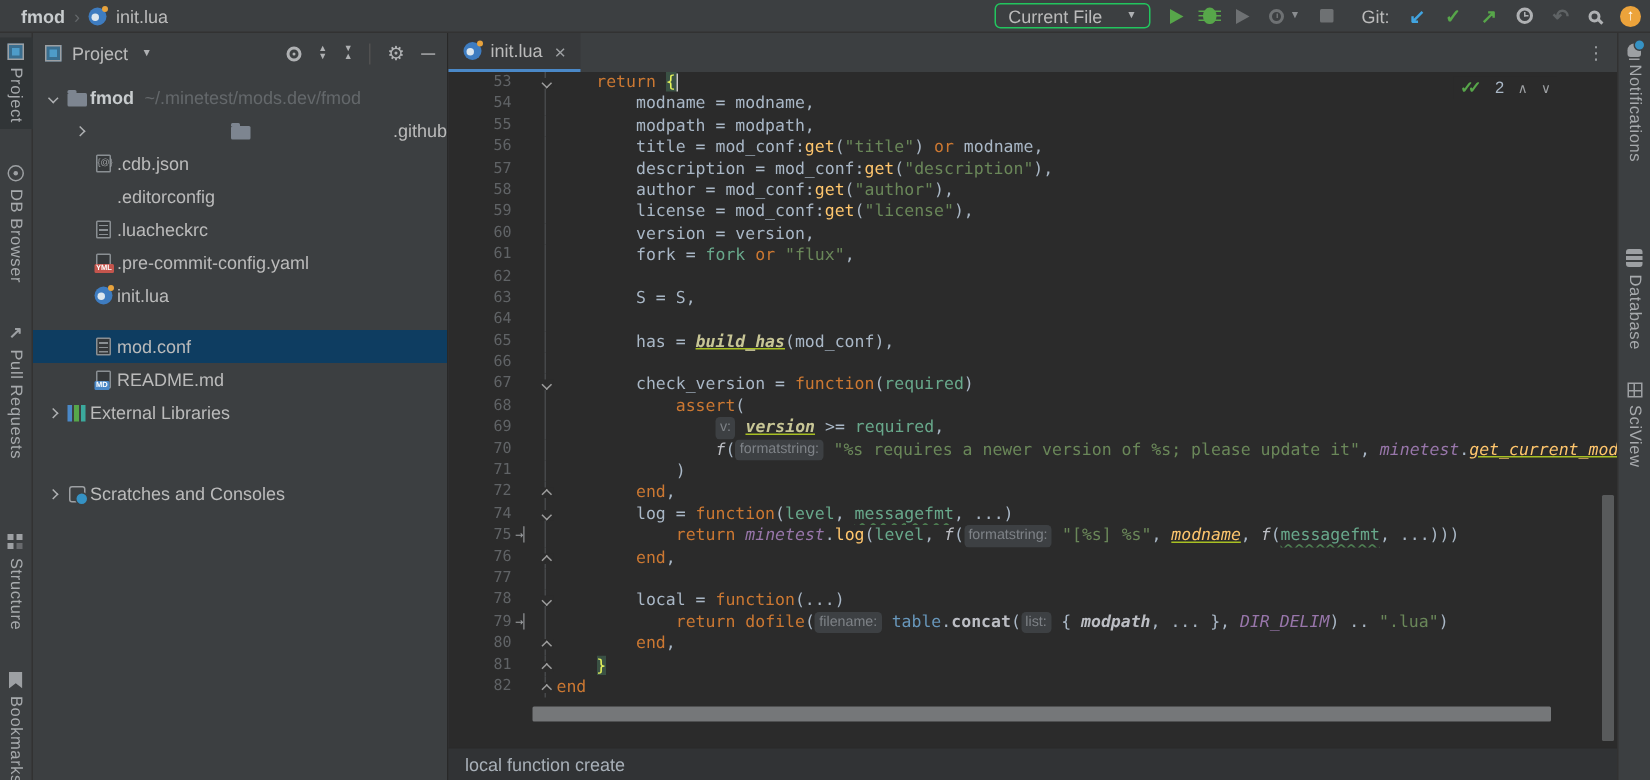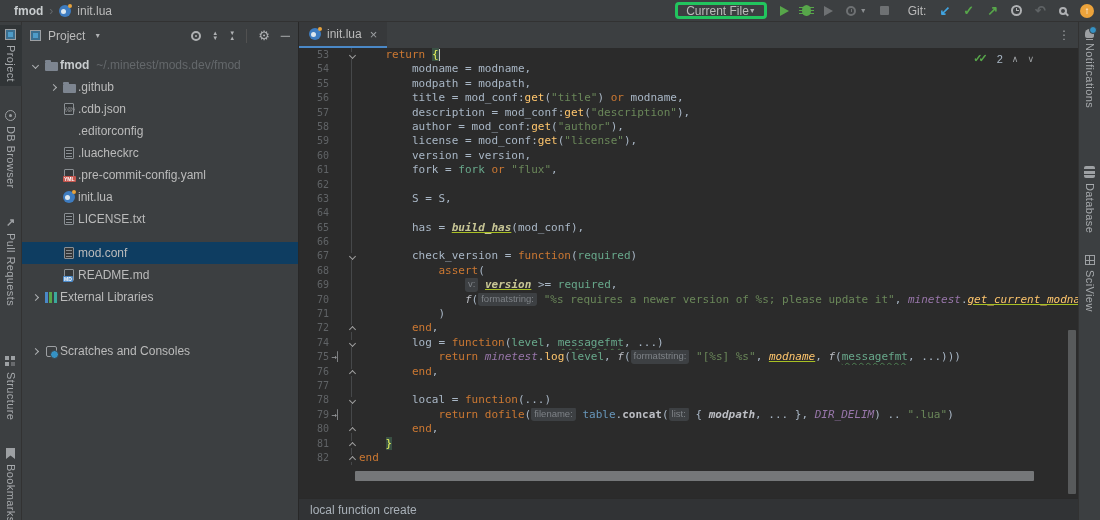--- a/index.html
+++ b/index.html
@@ -13,21 +13,21 @@
 .app{position:relative;width:1100px;height:520px;background:var(--panel_bg)}
 
 
 .topbar{position:absolute;left:0;top:0;width:1100px;height:22px;background:var(--panel_bg);
   border-bottom:1px solid #323232;display:flex;align-items:center;padding:0 6px 0 14px}
 .breadcrumb{display:flex;align-items:center;gap:6px}
 .bc-project{font-weight:bold;color:#C8CCCE}
 .bc-sep{color:#64686B;font-size:12px}
 .bc-file{color:#BBBBBB}
 .toolbar-right{margin-left:auto;display:flex;align-items:center;gap:13px}
-.runconfig{display:flex;align-items:center;gap:0;border:3px solid #22c55e;border-radius:4px;
+.runconfig{display:flex;align-items:center;gap:16px;border:1px solid #22c55e;border-radius:4px;
   height:17px;padding:0 8px;color:#BBBBBB;cursor:pointer}
 .runconfig .dd{font-size:7px;color:#AFB1B3}
 .git-label{color:#BBBBBB;margin-left:6px}
 .glyph{font-size:13px;line-height:13px;font-weight:bold}
 .g-blue{color:var(--git_blue)} .g-green{color:var(--git_green)} .g-dim{color:#5F6365}
 .prof-dd{font-size:7px;color:#8A8D90;margin-left:-9px}
 
 
 .ic{display:inline-block;position:relative;flex:none}
 .ic-lua{width:12px;height:12px;background:#3E7CC0;border-radius:50%}
@@ -113,21 +113,21 @@
 .ic-scratch{width:11px;height:11px;border:1px solid #9DA0A3;border-radius:2px}
 .ic-scratch::after{content:"";position:absolute;right:-3px;bottom:-3px;width:7px;height:7px;background:#3592C4;border-radius:50%;border:1px solid #3C3F41}
 
 
 .editor{position:absolute;left:299px;top:22px;width:779px;bottom:0;background:var(--editor_bg)}
 .tabbar{height:26px;background:var(--panel_bg);display:flex;align-items:stretch}
 .tab{display:flex;align-items:center;gap:6px;padding:0 10px;background:#37393B;border-bottom:2px solid var(--accent_blue);cursor:pointer}
 .tab .tlabel{color:#BBBBBB}
 .tab .close{color:#9DA0A3;font-size:13px;margin-left:2px;cursor:pointer}
 .tab-more{margin-left:auto;color:#9DA0A3;align-self:center;padding:0 8px;font-size:12px;cursor:pointer}
-.code{position:absolute;left:4px;top:26px;right:0;height:432px;overflow:hidden}
+.code{position:absolute;left:16px;top:26px;right:0;height:432px;overflow:hidden}
 .row{display:flex;height:14.4px;line-height:14.4px;font-family:"DejaVu Sans Mono",monospace;font-size:11px;white-space:pre}
 .ln{width:26px;flex:none;text-align:right;color:#606366;font-size:10px}
 .mark{width:16px;flex:none;color:#9DA0A3;font-size:9px;text-align:center}
 .mark.has::after{content:"▏";color:#9DA0A3}
 .fold{width:14px;flex:none;position:relative}
 .fold::before{content:"";position:absolute;left:6px;top:0;bottom:0;width:1px;background:#46484A}
 .chev{position:absolute;left:3px;top:4px;width:9px;height:7px;background:var(--editor_bg)}
 .chev::after{content:"";position:absolute;left:2px;top:1px;width:4px;height:4px;border-right:1px solid #9E9E9E;border-bottom:1px solid #9E9E9E}
 .chev-d::after{transform:rotate(45deg)}
 .chev-u::after{transform:rotate(-135deg);top:2px}
@@ -239,21 +239,21 @@
         <div class="tree-row" style="padding-left: 6px;">
           <span class="tr-chev">
             <i class="chevron down"></i>
           </span>
           <span class="tr-icon">
             <span class="ic ic-folder"></span>
           </span>
           <span class="tr-label"><b>fmod</b></span>
           <span class="tr-path">~/.minetest/mods.dev/fmod</span>
         </div>
-        <div class="tree-row" style="padding-left: 24px;">
+        <div class="tree-row" style="padding-left: 24px; justify-content: space-between;">
           <span class="tr-chev">
             <i class="chevron right"></i>
           </span>
           <span class="tr-icon">
             <span class="ic ic-folder"></span>
           </span>
           <span class="tr-label">.github</span>
         </div>
         <div class="tree-row" style="padding-left: 24px;">
           <span class="tr-chev"></span>
@@ -282,27 +282,20 @@
             <span class="ic ic-yaml"></span>
           </span>
           <span class="tr-label">.pre-commit-config.yaml</span>
         </div>
         <div class="tree-row" style="padding-left: 24px;">
           <span class="tr-chev"></span>
           <span class="tr-icon">
             <span class="ic ic-lua"></span>
           </span>
           <span class="tr-label">init.lua</span>
-        </div>
-        <div class="tree-row" style="padding-left: 24px;">
-          <span class="tr-chev"></span>
-          <span class="tr-icon">
-            <span class="ic ic-text"></span>
-          </span>
-          <span class="tr-label">LICENSE.txt</span>
         </div>
         <div class="tree-row selected" style="padding-left: 24px; margin-top: 12px;">
           <span class="tr-chev"></span>
           <span class="tr-icon">
             <span class="ic ic-text"></span>
           </span>
           <span class="tr-label">mod.conf</span>
         </div>
         <div class="tree-row" style="padding-left: 24px;">
           <span class="tr-chev"></span>

